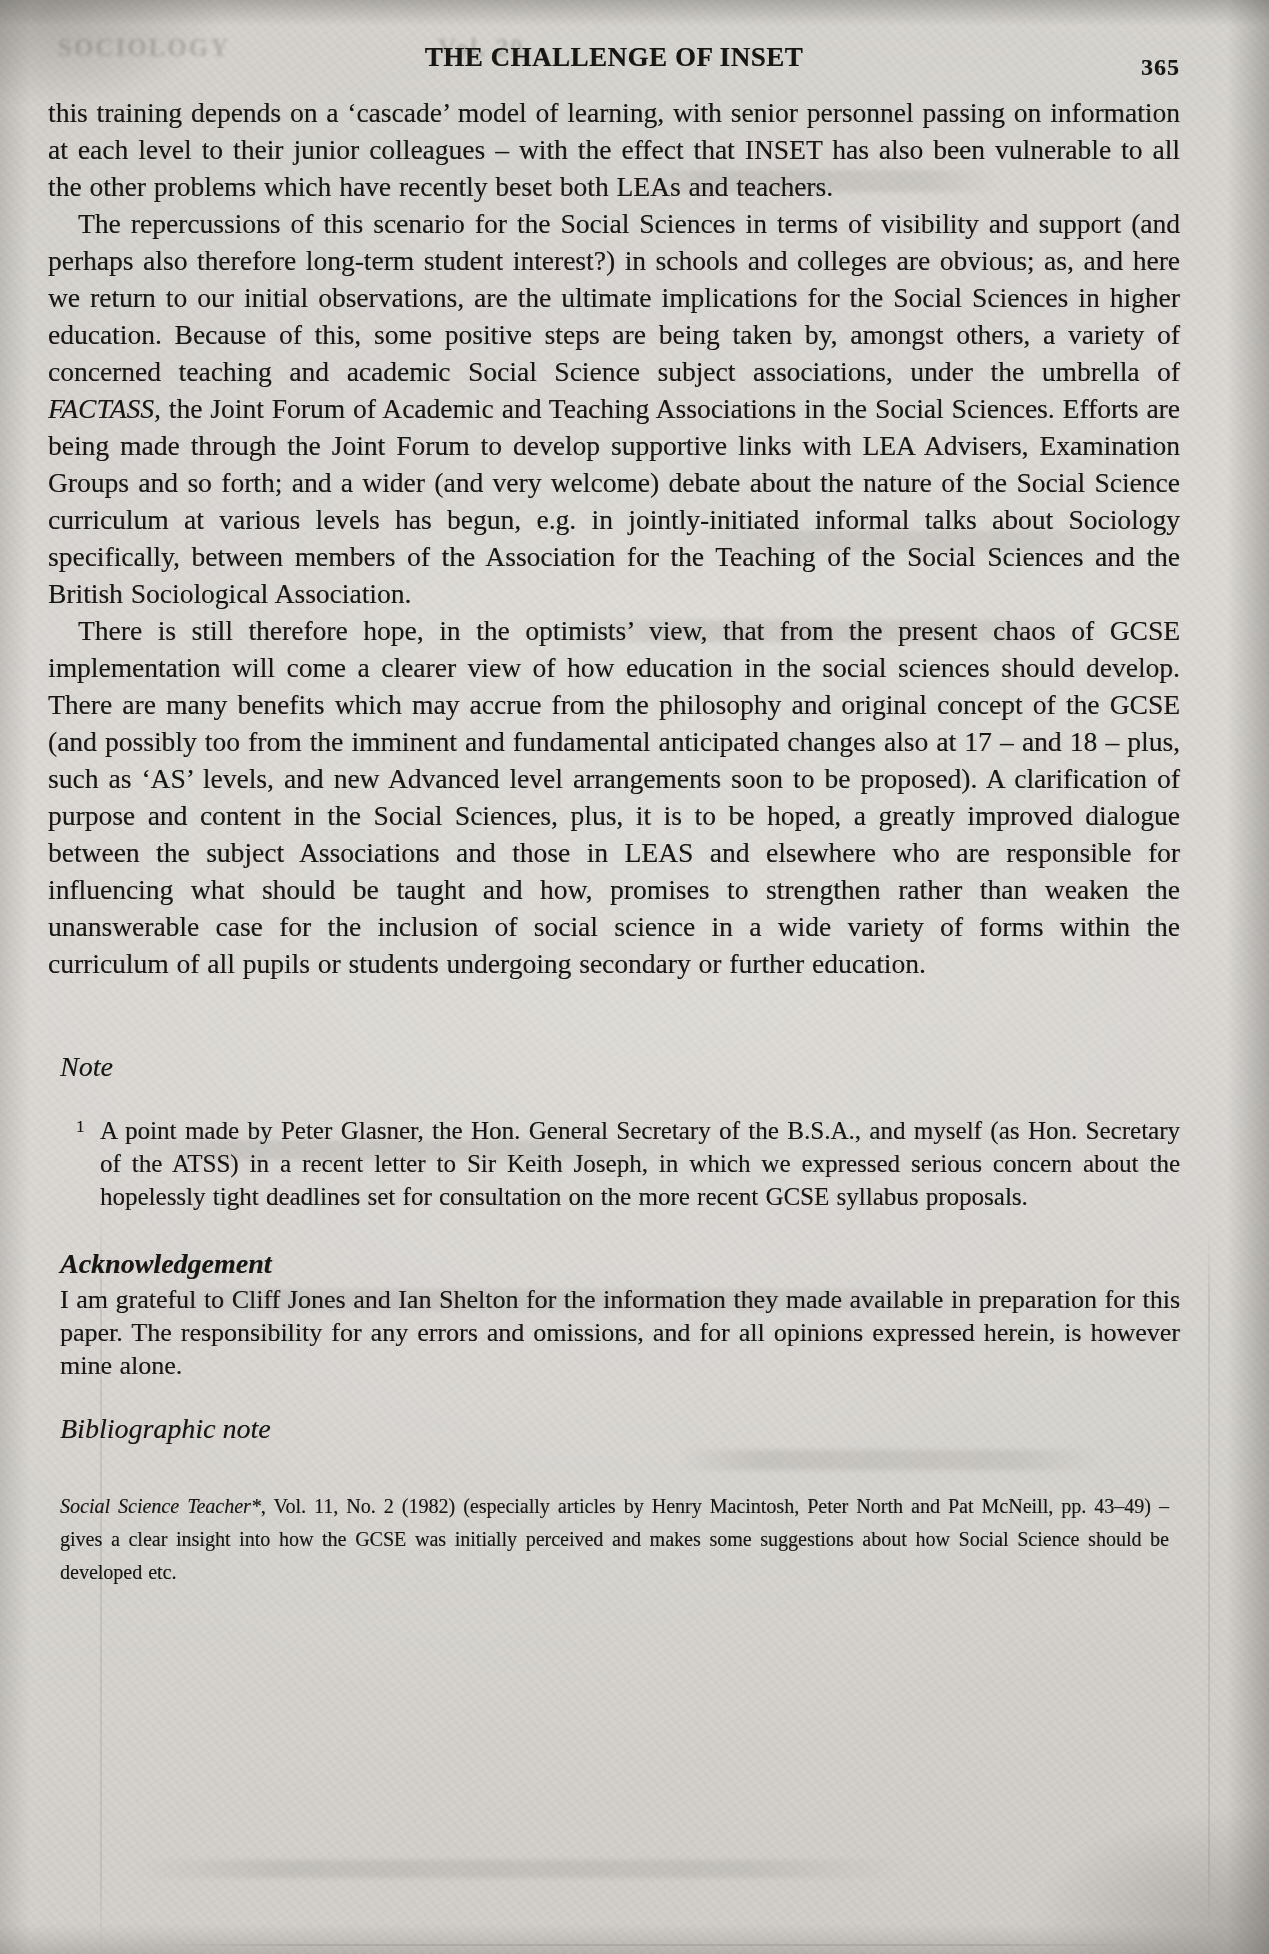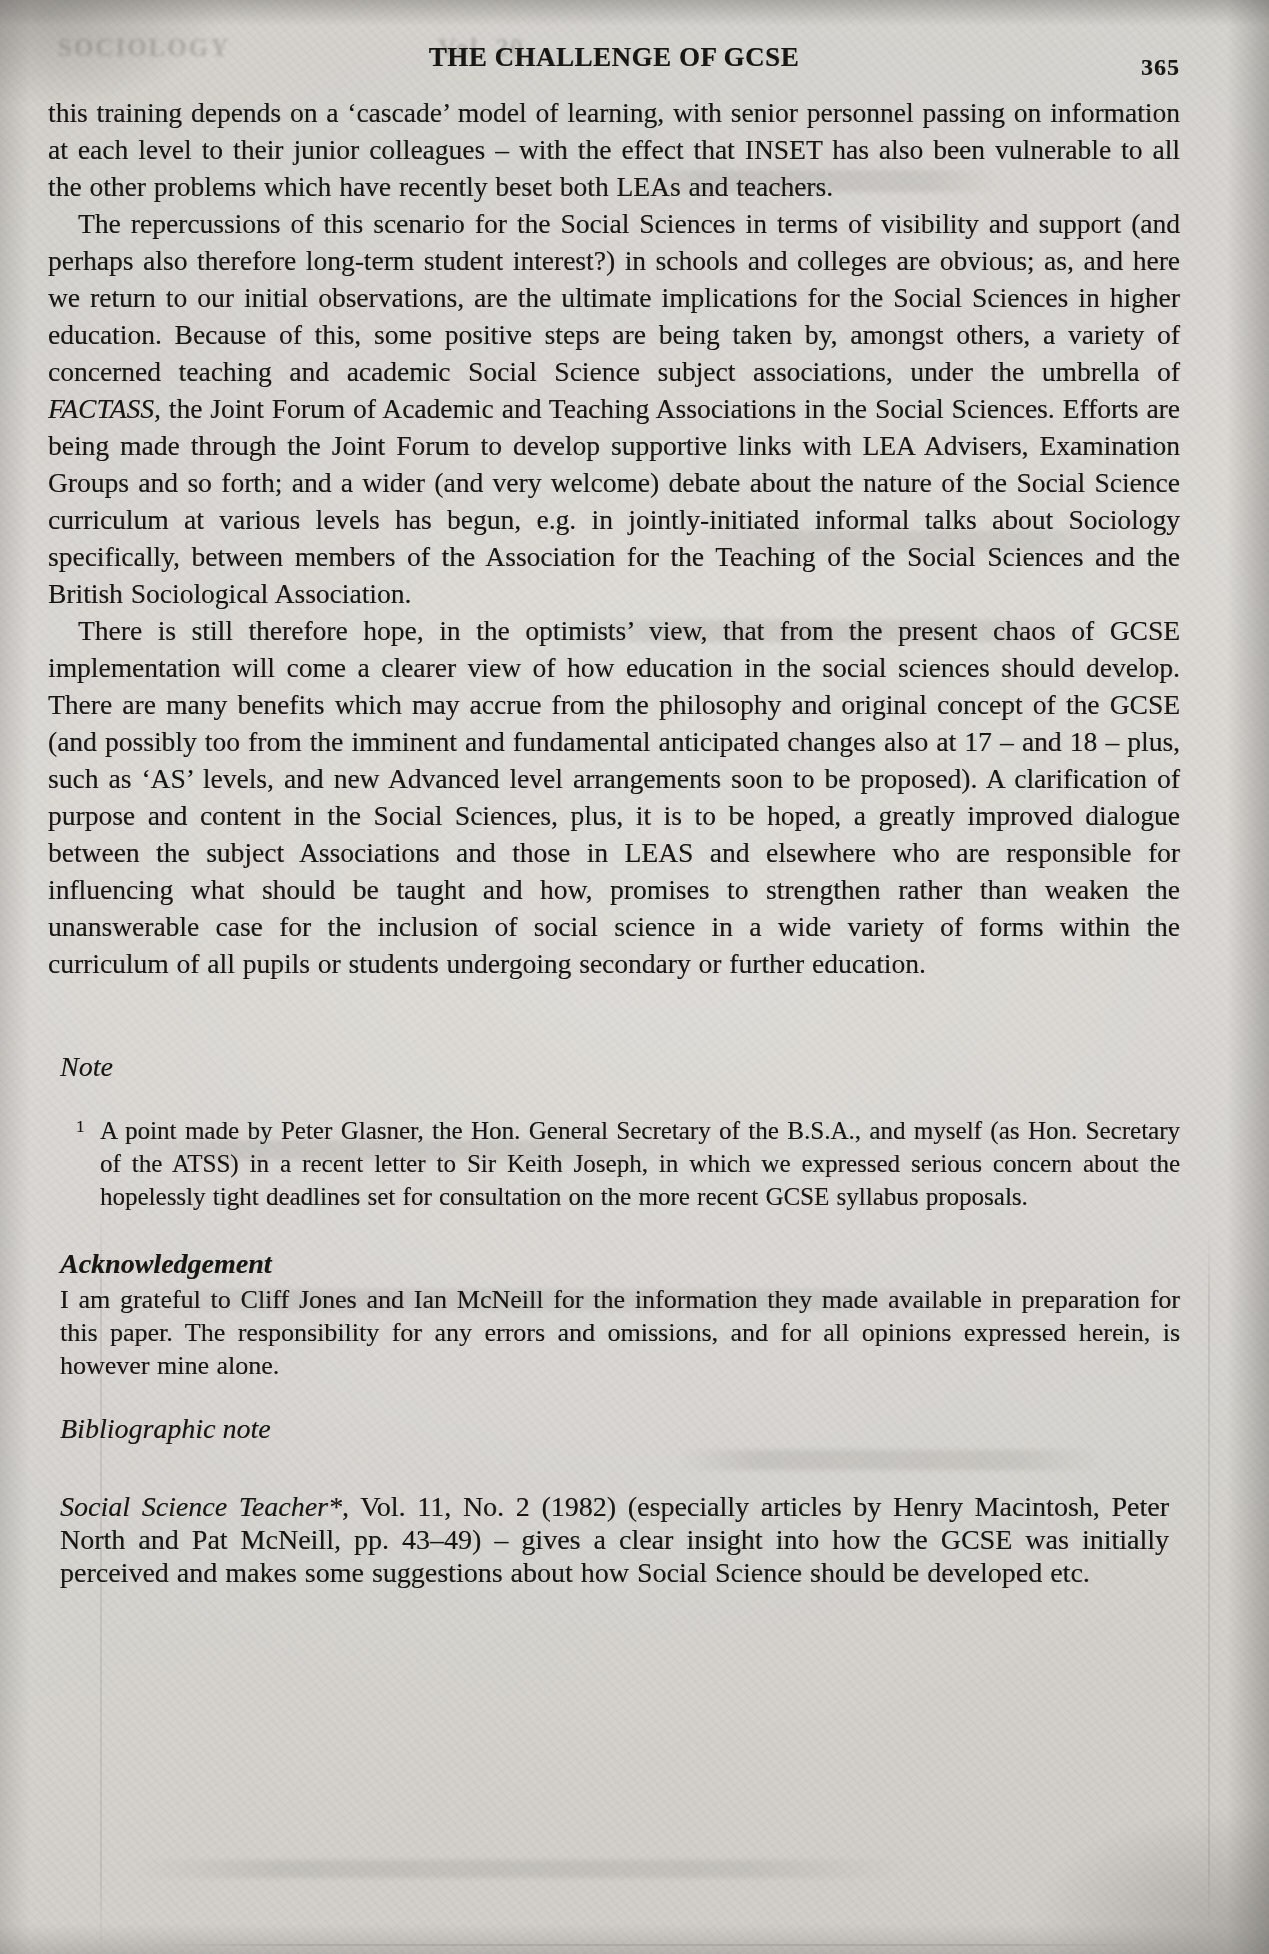--- a/index.html
+++ b/index.html
@@ -91,21 +91,21 @@
   }
   .ack-heading{margin-top:34px;font-weight:bold;}
   .ack-body{
     margin:2px 0 0 0;font-size:26px;line-height:33px;text-align:justify;word-spacing:1px;
   }
   .biblio-heading{margin-top:30px;}
   .biblio-intro{
     margin:2px 0 0 0;font-size:26px;line-height:33px;text-align:justify;word-spacing:1px;
   }
   .biblio-entry{
-    margin:44px 11px 0 0;font-size:28px;line-height:33px;text-align:justify;word-spacing:1px;
+    margin:44px 11px 0 0;font-size:20px;line-height:33px;text-align:justify;word-spacing:1px;
   }
 </style>
 </head>
 <body>
 
 <div class="page">
 
   <div class="grain"></div>
 
   <div class="ghost ghost-journal">SOCIOLOGY</div>
@@ -119,41 +119,41 @@
   <div class="smudge" style="left:140px;top:1860px;width:760px;height:18px;"></div>
   <div class="rule-v" style="left:100px;top:1210px;height:744px;"></div>
   <div class="rule-v" style="left:1208px;top:1230px;height:700px;"></div>
   <div class="rule-h" style="left:150px;top:1944px;width:1000px;"></div>
 
   <div class="vignette"></div>
 
   <div class="content">
 
     <div class="header-row">
-      <div class="running-title">THE CHALLENGE OF GCSE</div>
+      <div class="running-title">THE CHALLENGE OF INSET</div>
       <div class="page-number">365</div>
     </div>
 
     <div class="body-text">
       <p><span>this training depends on a ‘cascade’ model of learning, with senior personnel passing on information at each level to their junior colleagues – with the effect that INSET has also been vulnerable to all the other problems which have recently beset both LEAs and teachers.</span></p>
       <p class="indent"><span>The repercussions of this scenario for the Social Sciences in terms of visibility and support (and perhaps also therefore long-term student interest?) in schools and colleges are obvious; as, and here we return to our initial observations, are the ultimate implications for the Social Sciences in higher education. Because of this, some positive steps are being taken by, amongst others, a variety of concerned teaching and academic Social Science subject associations, under the umbrella of </span><span class="it">FACTASS,</span><span> the Joint Forum of Academic and Teaching Associations in the Social Sciences. Efforts are being made through the Joint Forum to develop supportive links with LEA Advisers, Examination Groups and so forth; and a wider (and very welcome) debate about the nature of the Social Science curriculum at various levels has begun, e.g. in jointly-initiated informal talks about Sociology specifically, between members of the Association for the Teaching of the Social Sciences and the British Sociological Association.</span></p>
       <p class="indent"><span>There is still therefore hope, in the optimists’ view, that from the present chaos of GCSE implementation will come a clearer view of how education in the social sciences should develop. There are many benefits which may accrue from the philosophy and original concept of the GCSE (and possibly too from the imminent and fundamental anticipated changes also at 17 – and 18 – plus, such as ‘AS’ levels, and new Advanced level arrangements soon to be proposed). A clarification of purpose and content in the Social Sciences, plus, it is to be hoped, a greatly improved dialogue between the subject Associations and those in LEAS and elsewhere who are responsible for influencing what should be taught and how, promises to strengthen rather than weaken the unanswerable case for the inclusion of social science in a wide variety of forms within the curriculum of all pupils or students undergoing secondary or further education.</span></p>
     </div>
 
     <div class="sec">
       <h3 class="sec-heading note-heading">Note</h3>
       <div class="footnote">
         <span class="fn-marker">1</span>
         <span>A point made by Peter Glasner, the Hon. General Secretary of the B.S.A., and myself (as Hon. Secretary of the ATSS) in a recent letter to Sir Keith Joseph, in which we expressed serious concern about the hopelessly tight deadlines set for consultation on the more recent GCSE syllabus proposals.</span>
       </div>
     </div>
 
     <div class="sec">
       <h3 class="sec-heading ack-heading">Acknowledgement</h3>
-      <p class="ack-body">I am grateful to Cliff Jones and Ian McNeill for the information they made available in preparation for this paper. The responsibility for any errors and omissions, and for all opinions expressed herein, is however mine alone.</p>
+      <p class="ack-body">I am grateful to Cliff Jones and Ian Shelton for the information they made available in preparation for this paper. The responsibility for any errors and omissions, and for all opinions expressed herein, is however mine alone.</p>
     </div>
 
     <div class="sec">
       <h3 class="sec-heading biblio-heading">Bibliographic note</h3>
       <p class="biblio-entry"><span class="it">Social Science Teacher*</span><span>, Vol. 11, No. 2 (1982) (especially articles by Henry Macintosh, Peter North and Pat McNeill, pp. 43–49) – gives a clear insight into how the GCSE was initially perceived and makes some suggestions about how Social Science should be developed etc.</span></p>
     </div>
 
   </div>
 </div>
 

